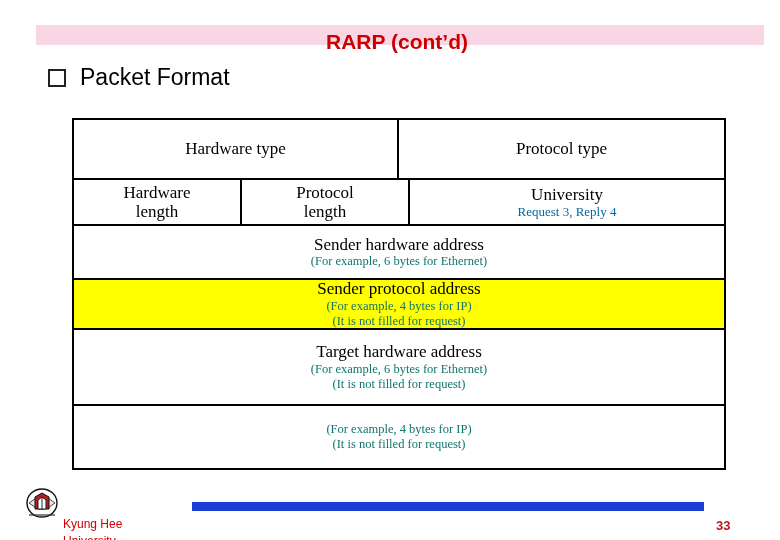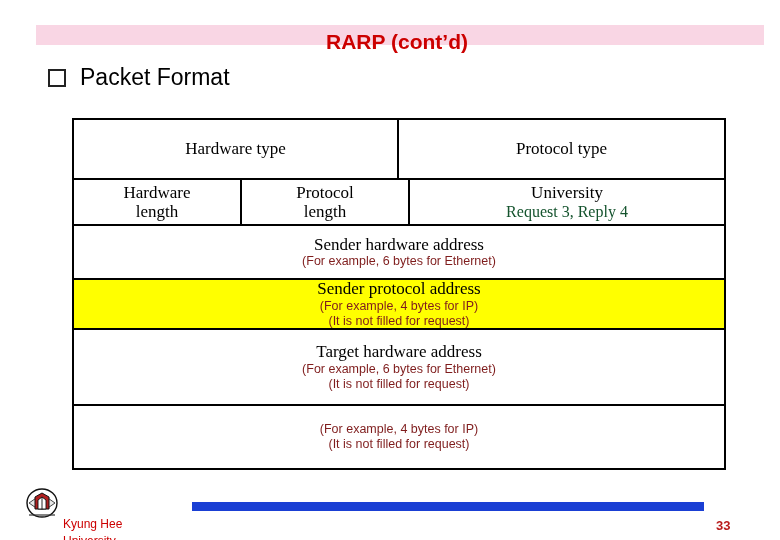--- a/index.html
+++ b/index.html
@@ -95,27 +95,27 @@
     border-right: 2px solid #000000;
   }
   .c-main {
     font-size: 17px;
     color: #000000;
     line-height: 1.12;
     font-family: "Liberation Serif", serif;
   }
   .c-sub {
     font-size: 12.5px;
-    color: #7f1d1d;
+    color: #0f766e;
     line-height: 1.2;
-    font-family: Liberation Sans, sans-serif;
+    font-family: Liberation Serif, serif;
   }
   .c-sub-red {
-    font-size: 16px;
-    color: #14532d;
+    font-size: 13px;
+    color: #0369a1;
     line-height: 1.2;
     font-family: "Liberation Serif", serif;
   }
   .row-h1 { height: 60px; }
   .row-h2 { height: 46px; }
   .row-h3 { height: 54px; }
   .row-h4 { height: 50px; }
   .row-h5 { height: 76px; }
   .row-h6 { height: 62px; }
   .hl-yellow { background: #ffff00; }

